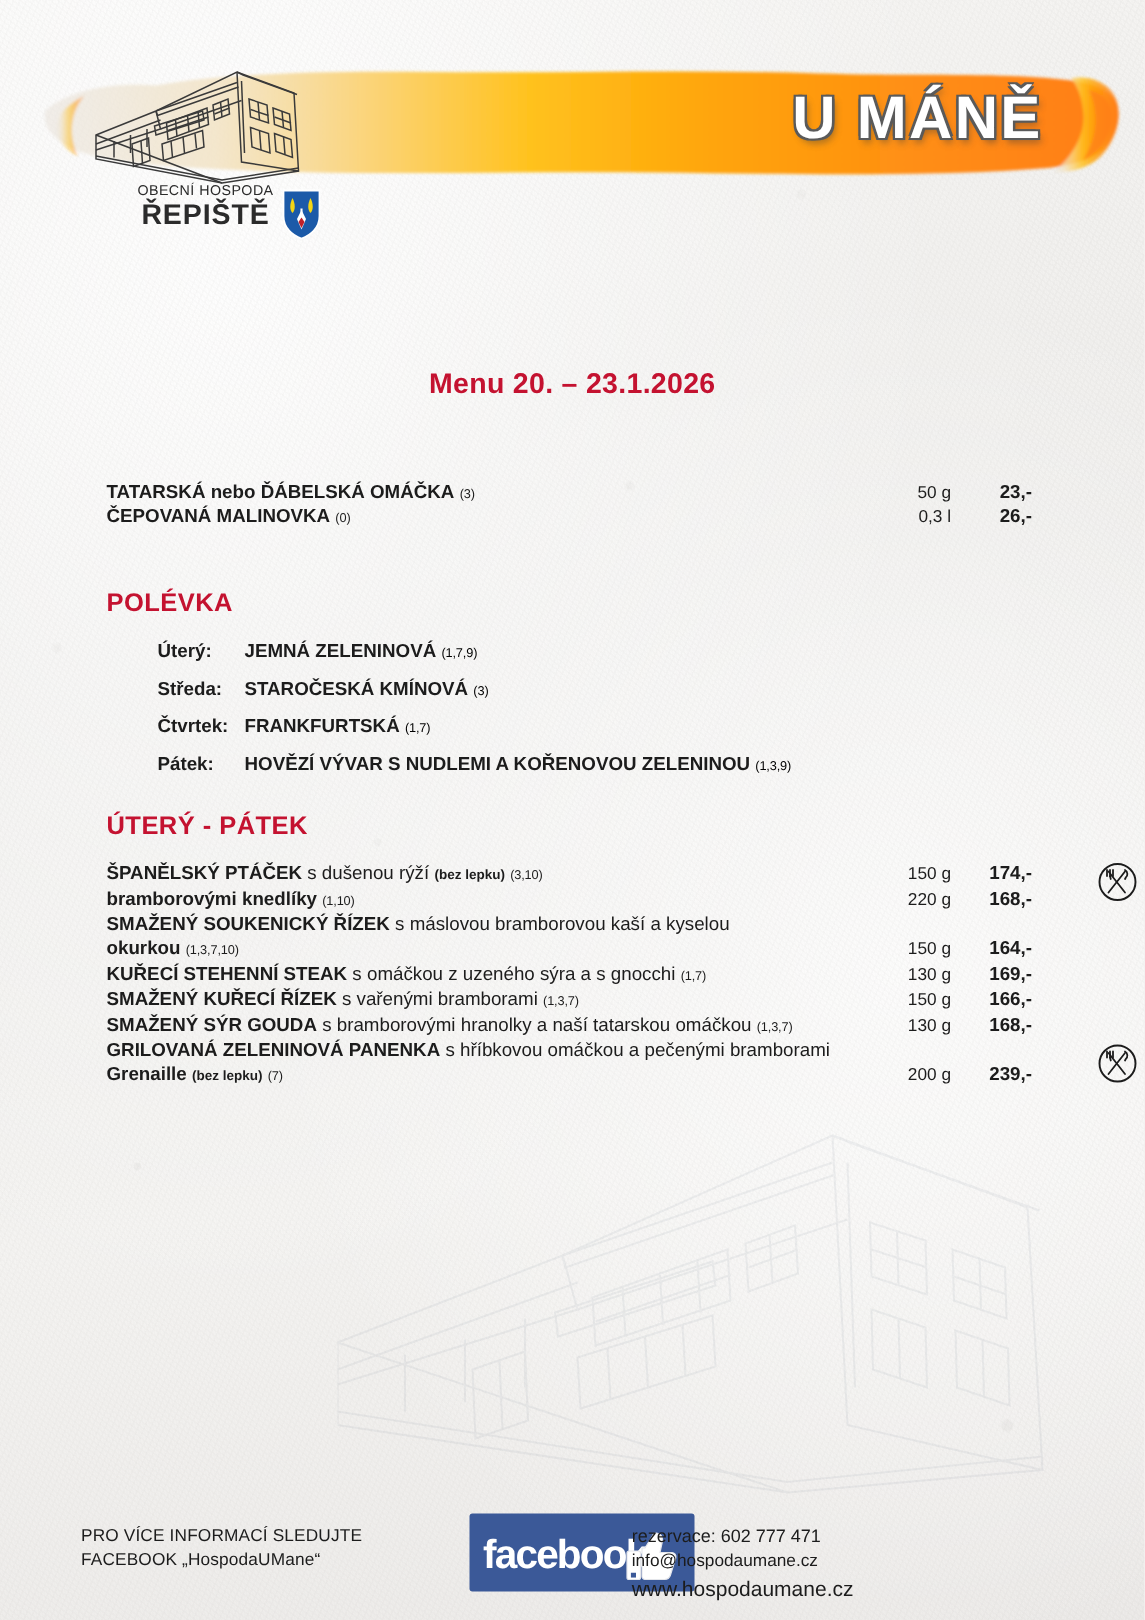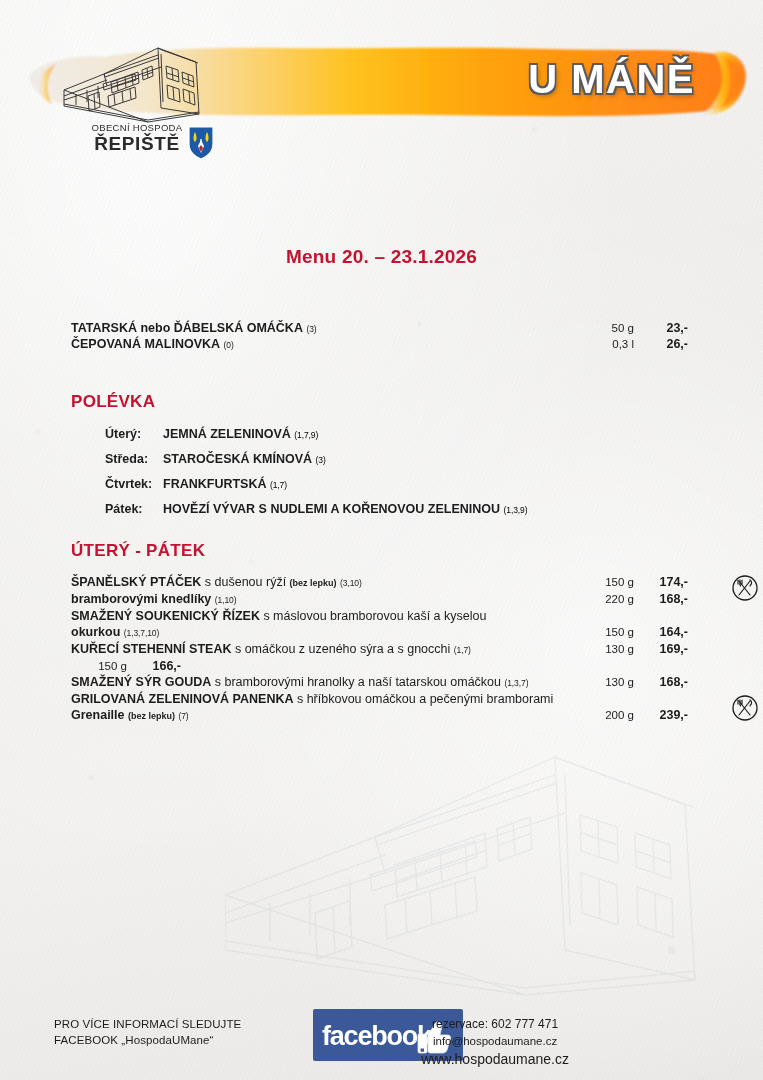--- a/index.html
+++ b/index.html
@@ -283,21 +283,21 @@
     top: 4px;
     width: 44px;
     height: 44px;
   }
   .fb-thumb svg { width: 100%; height: 100%; display: block; }
 
   .footer-right {
     position: absolute;
     right: 48px;
     top: 8px;
-    text-align: center;
+    text-align: left;
     color: #1c1c1c;
   }
   .fr-1 { font-size: 12px; line-height: 17px; }
   .fr-2 { font-size: 11.5px; line-height: 17px; }
   .fr-3 { font-size: 14px; line-height: 19px; }
 </style>
 </head>
 <body>
 
 <div class="paper"></div>
@@ -558,20 +558,24 @@
     <div class="row">
       <div class="desc">
         <span class="name">KUŘECÍ STEHENNÍ STEAK</span><span class="sub"> s omáčkou z uzeného sýra a s gnocchi</span>
         <span class="alg">(1,7)</span>
       </div>
       <div class="wt">130 g</div>
       <div class="pr">169,-</div>
     </div>
 
     <div class="row">
+      <div class="desc">
+        <span class="name">SMAŽENÝ KUŘECÍ ŘÍZEK</span><span class="sub"> s vařenými bramborami</span>
+        <span class="alg">(1,3,7)</span>
+      </div>
       <div class="wt">150 g</div>
       <div class="pr">166,-</div>
     </div>
 
     <div class="row">
       <div class="desc">
         <span class="name">SMAŽENÝ SÝR GOUDA</span><span class="sub"> s bramborovými hranolky a naší tatarskou omáčkou</span>
         <span class="alg">(1,3,7)</span>
       </div>
       <div class="wt">130 g</div>

